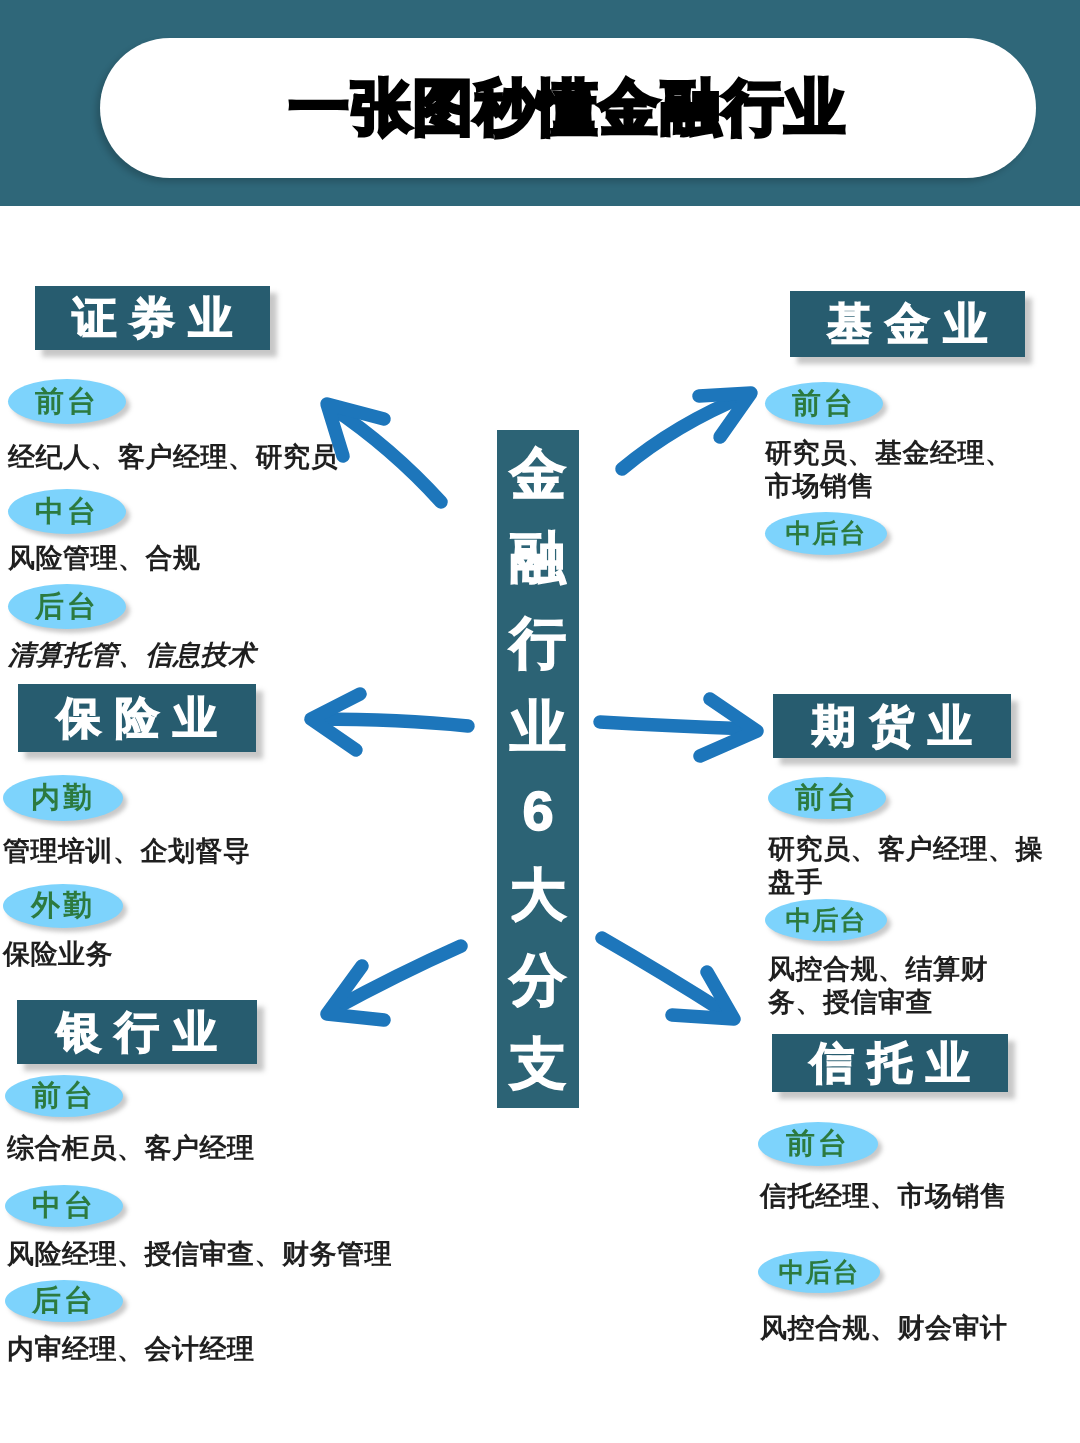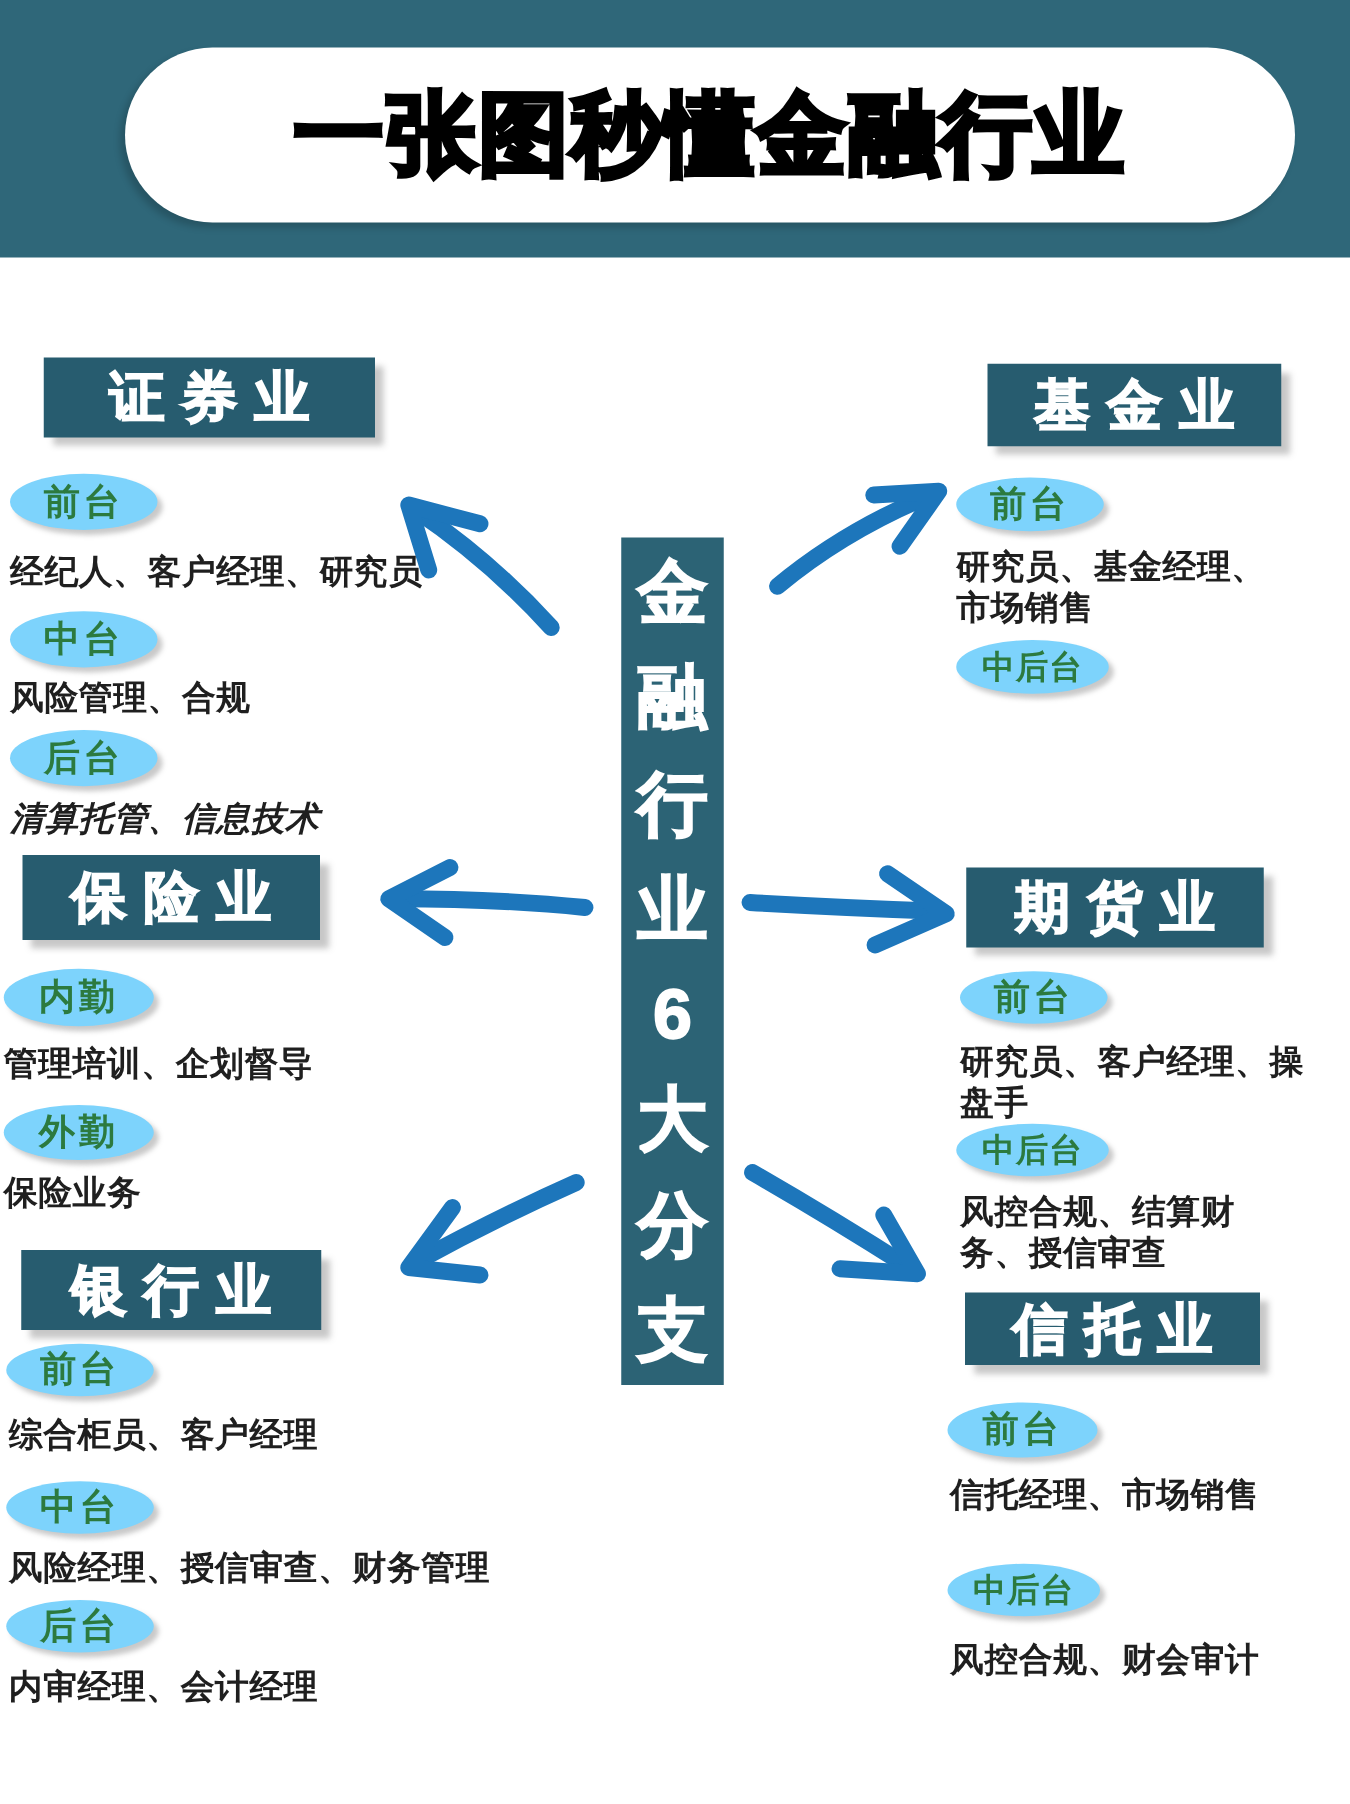--- a/index.html
+++ b/index.html
@@ -15,21 +15,21 @@
     position:absolute;left:0;top:0;width:1080px;height:206px;
     background:#2f6779;
   }
   .title-pill{
     position:absolute;left:100px;top:38px;width:936px;height:140px;
     background:#ffffff;border-radius:78px;
     display:flex;align-items:center;justify-content:center;
     box-shadow:-4px 4px 6px rgba(0,0,0,0.18);
   }
   .title{
-    margin:0;font-size:72px;line-height:1;font-weight:900;color:#000000;
+    margin:0;font-size:60px;line-height:1;font-weight:900;color:#000000;
     letter-spacing:2px;-webkit-text-stroke:4px #000;
     white-space:nowrap;
   }
   
   .arrows{position:absolute;left:0;top:0;pointer-events:none;}
   .arrows path{stroke:#1d76bb;stroke-width:13.5;fill:none;
     stroke-linecap:round;stroke-linejoin:round;}
   
   .col-center{
     position:absolute;left:497px;top:430px;width:82px;height:678px;
@@ -56,21 +56,21 @@
     color:#2c7a3f;font-weight:700;font-size:29px;letter-spacing:3px;
     box-shadow:4px 4px 4px rgba(120,120,120,0.4);
   }
   .tag.small{font-size:26px;letter-spacing:1px;}
   
   .roles{
     position:absolute;color:#1f1f1f;font-size:27px;font-weight:700;
     line-height:33px;letter-spacing:0.5px;
   }
   
-  .p-s1h{left:35px;top:286px;width:265px;height:64px;}
+  .p-s1h{left:35px;top:286px;width:235px;height:64px;}
   .p-s1e1{left:8px;top:379px;width:118px;height:45px;}
   .p-s1t1{left:8px;top:441px;width:470px;}
   .p-s1e2{left:8px;top:489px;width:118px;height:45px;}
   .p-s1t2{left:8px;top:542px;width:470px;}
   .p-s1e3{left:8px;top:584px;width:118px;height:45px;}
   .p-s1t3{left:8px;top:639px;width:470px;font-style:italic;}
   
   .p-s2h{left:790px;top:291px;width:235px;height:66px;}
   .p-s2e1{left:765px;top:382px;width:118px;height:43px;}
   .p-s2t1{left:765px;top:437px;width:252px;}

